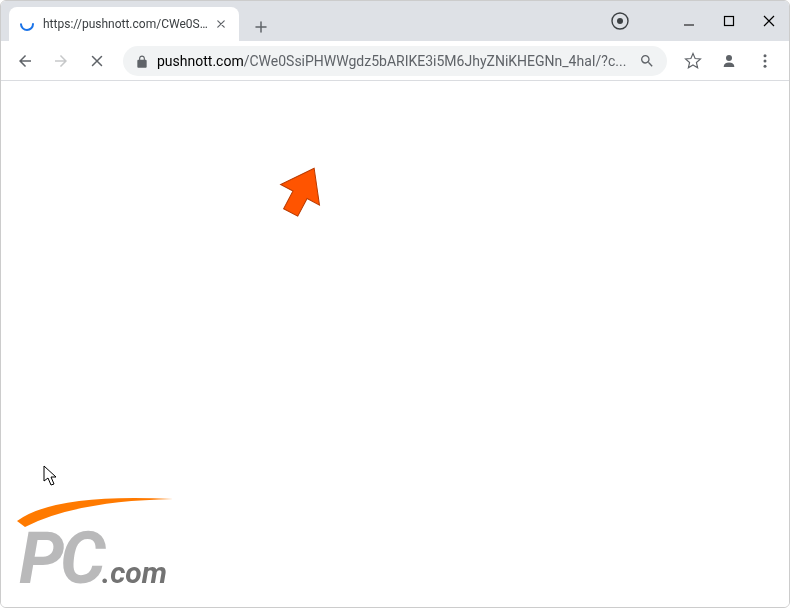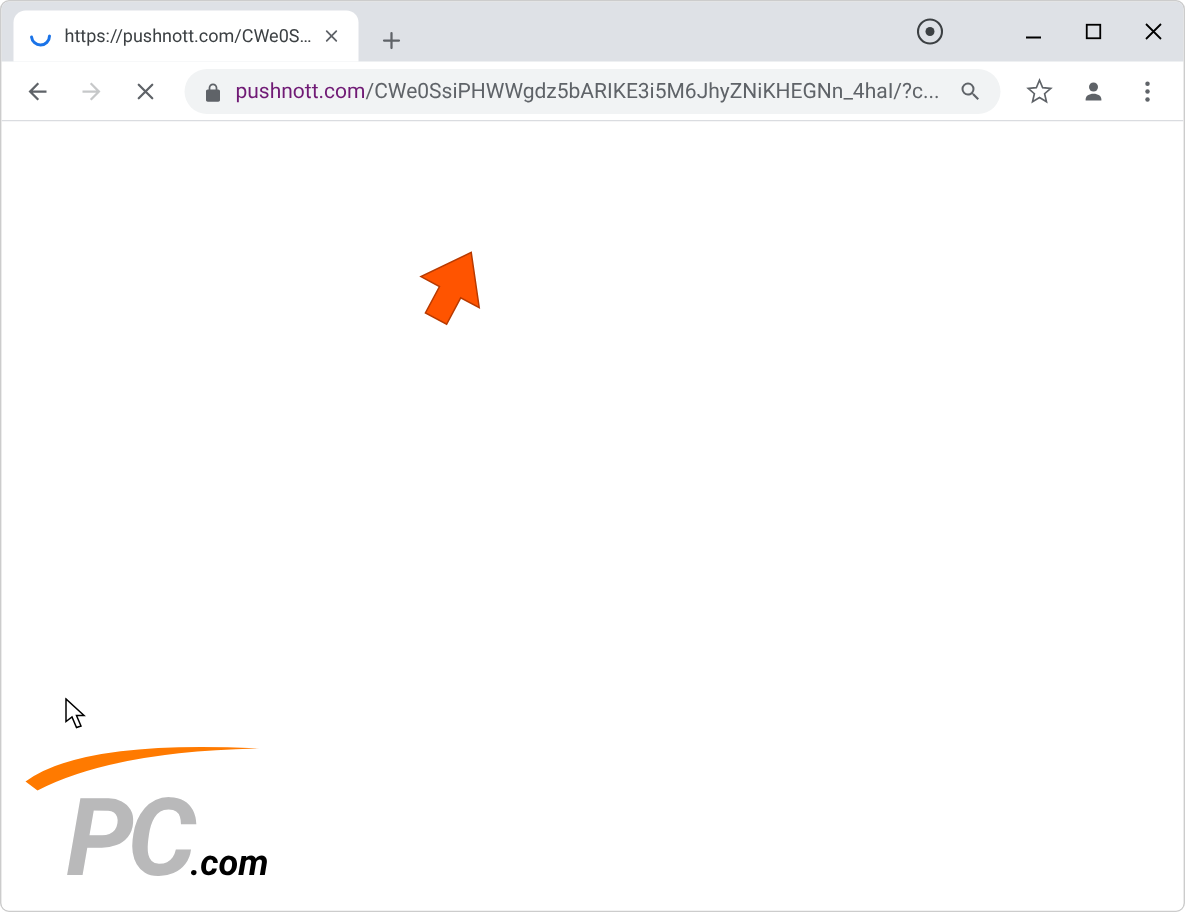--- a/index.html
+++ b/index.html
@@ -20,38 +20,38 @@
 .incognito-dot { position: absolute; right: 160px; top: 11px; width: 18px; height: 18px; display:flex;align-items:center;justify-content:center;}
 
 
 .toolbar { height: 40px; background: #fff; display: flex; align-items: center; padding: 0 8px; gap: 4px; border-bottom: 1px solid #dadce0; }
 .nav-btn { width: 32px; height: 32px; display: flex; align-items: center; justify-content: center; border-radius: 50%; cursor: pointer; }
 .nav-btn.disabled { opacity: 0.35; cursor: default; }
 .nav-btn svg { width: 18px; height: 18px; }
 .address-bar { flex: 1; height: 30px; background: #f1f3f4; border-radius: 15px; display: flex; align-items: center; padding: 0 12px; margin: 0 6px; gap: 8px; }
 .lock-icon { width: 14px; height: 14px; flex-shrink: 0; }
 .url-text { font-size: 14px; color: #5f6368; white-space: nowrap; overflow: hidden; text-overflow: ellipsis; flex: 1; }
-.url-text .domain { color: #701a75; }
+.url-text .domain { color: #000000; }
 .tool-btn { width: 32px; height: 32px; display: flex; align-items: center; justify-content: center; border-radius: 50%; cursor: pointer; }
 .tool-btn svg { width: 18px; height: 18px; }
 
 
 .content { position: relative; background: #fff; height: 528px; }
 
 
 .arrow-pointer { position: absolute; top: 82px; left: 270px; z-index: 10; }
 
 
 .mouse-cursor { position: absolute; top: 384px; left: 42px; z-index: 15; }
 
 
 .watermark { position: absolute; bottom: 8px; left: 18px; display: flex; align-items: baseline; font-style: italic; font-weight: 700; }
-.watermark .pc { font-size: 72px; color: #b9b9ba; letter-spacing: -4px; margin-left: 25px; }
+.watermark .pc { font-size: 72px; color: #b9b9ba; letter-spacing: -4px; }
 .watermark .risk { font-size: 34px; color: #6d6d6d; letter-spacing: -1px; }
-.watermark .com { font-size: 24px; color: #000000; }
+.watermark .com { font-size: 30px; color: #737373; }
 .watermark-swoosh { position: absolute; bottom: 74px; left: 14px; }
 </style>
 </head>
 <body>
 
 <div class="titlebar">
   <div class="tab">
     <span class="tab-spinner">
       <svg viewBox="0 0 16 16">
           <circle cx="8" cy="8" r="6" fill="none" stroke="#1a73e8" stroke-width="2" stroke-dasharray="28" stroke-dashoffset="10" stroke-linecap="round"></circle>

